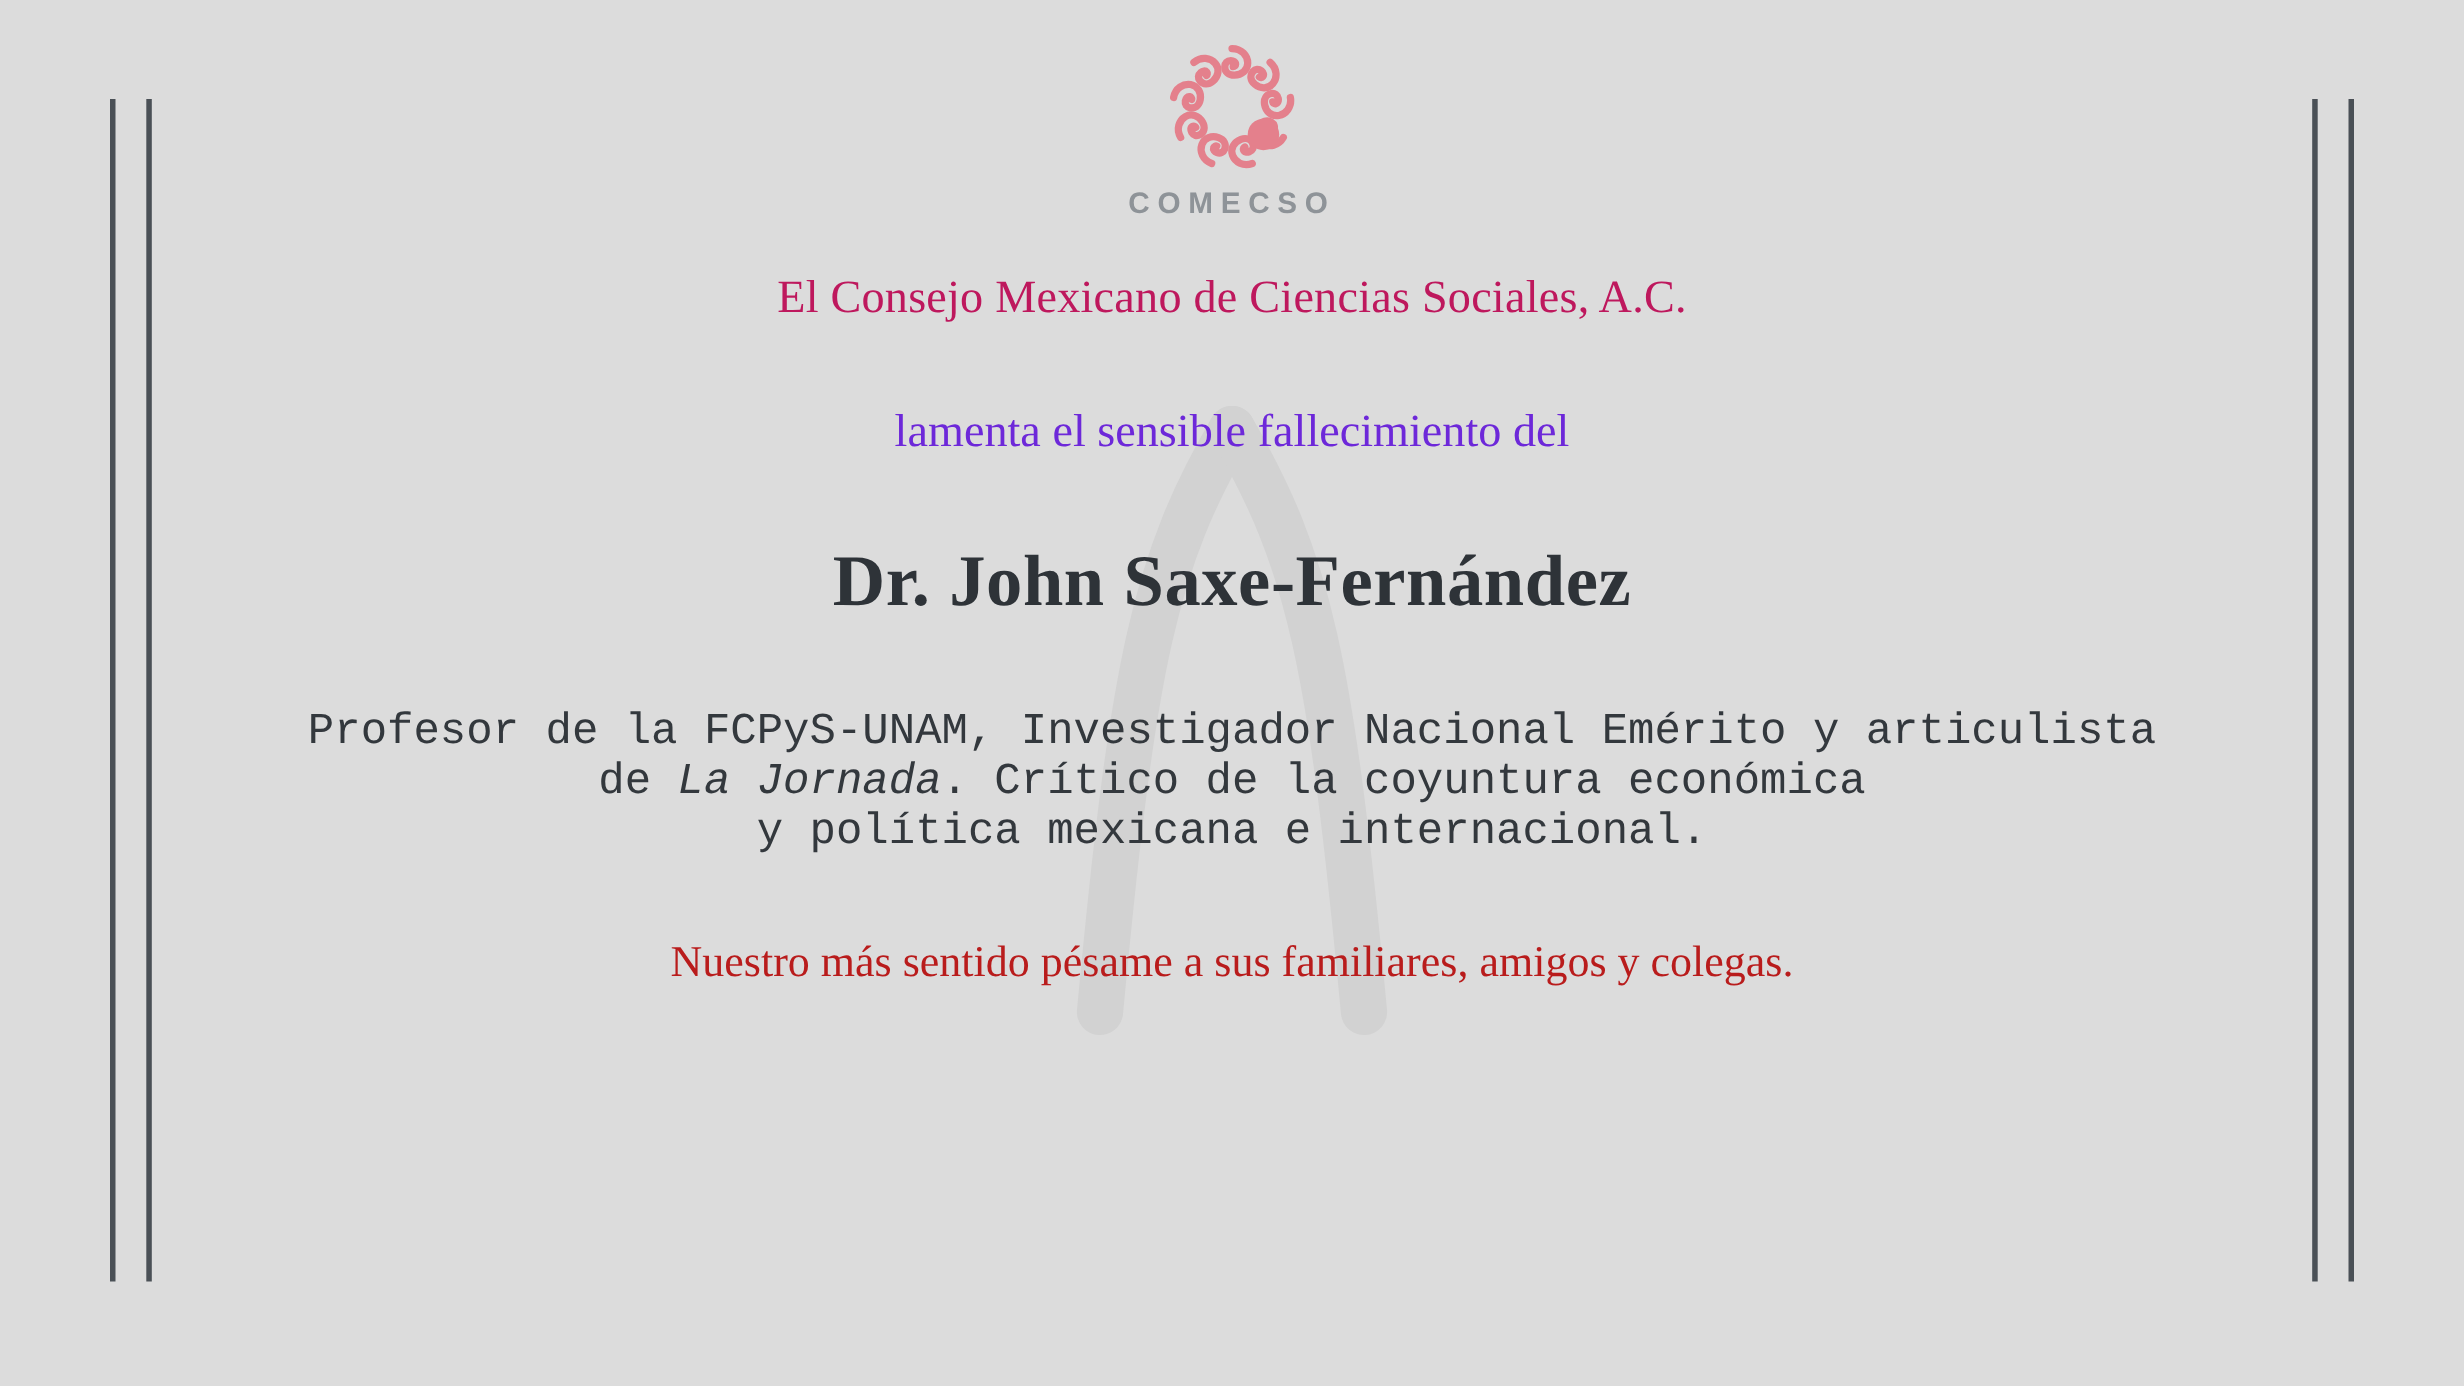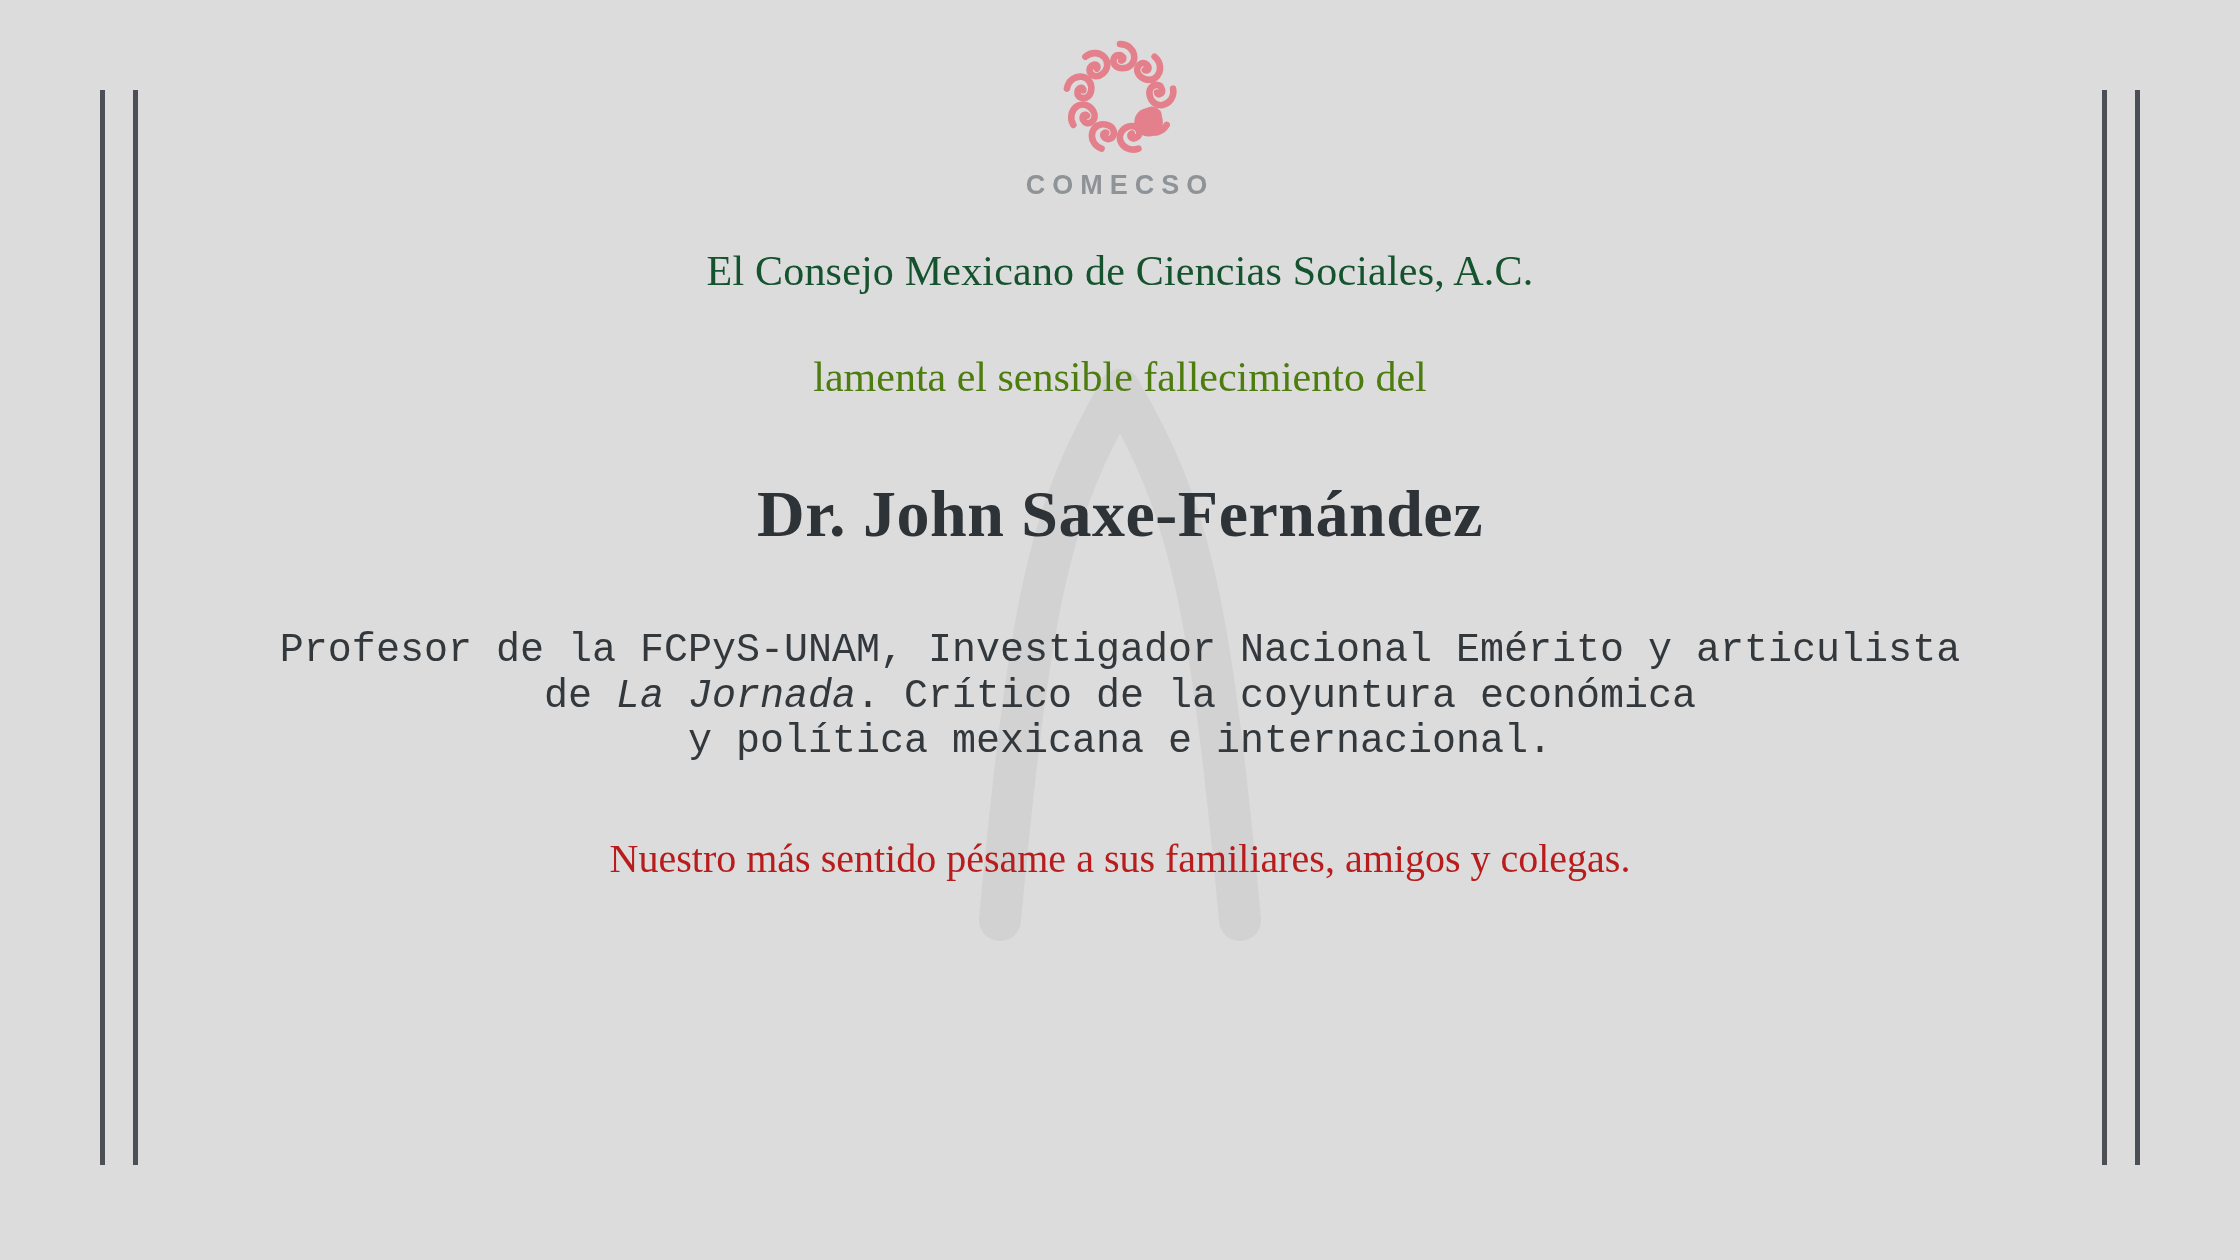--- a/index.html
+++ b/index.html
@@ -75,27 +75,27 @@
     font-family: "Liberation Sans", sans-serif;
     font-size: 27px;
     letter-spacing: 7px;
     font-weight: 700;
     color: #8e9398;
   }
 
   .line-org {
     margin-top: 46px;
     font-size: 42px;
-    color: #14532d;
+    color: #be185d;
     letter-spacing: 0.2px;
   }
   .line-lament {
-    margin-top: 58px;
+    margin-top: 73px;
     font-size: 42px;
-    color: #4d7c0f;
+    color: #6d28d9;
   }
   .name {
     margin-top: 75px;
     font-size: 66px;
     font-weight: 700;
     color: #2e3338;
     letter-spacing: 0.5px;
   }
   .bio {
     margin-top: 76px;

